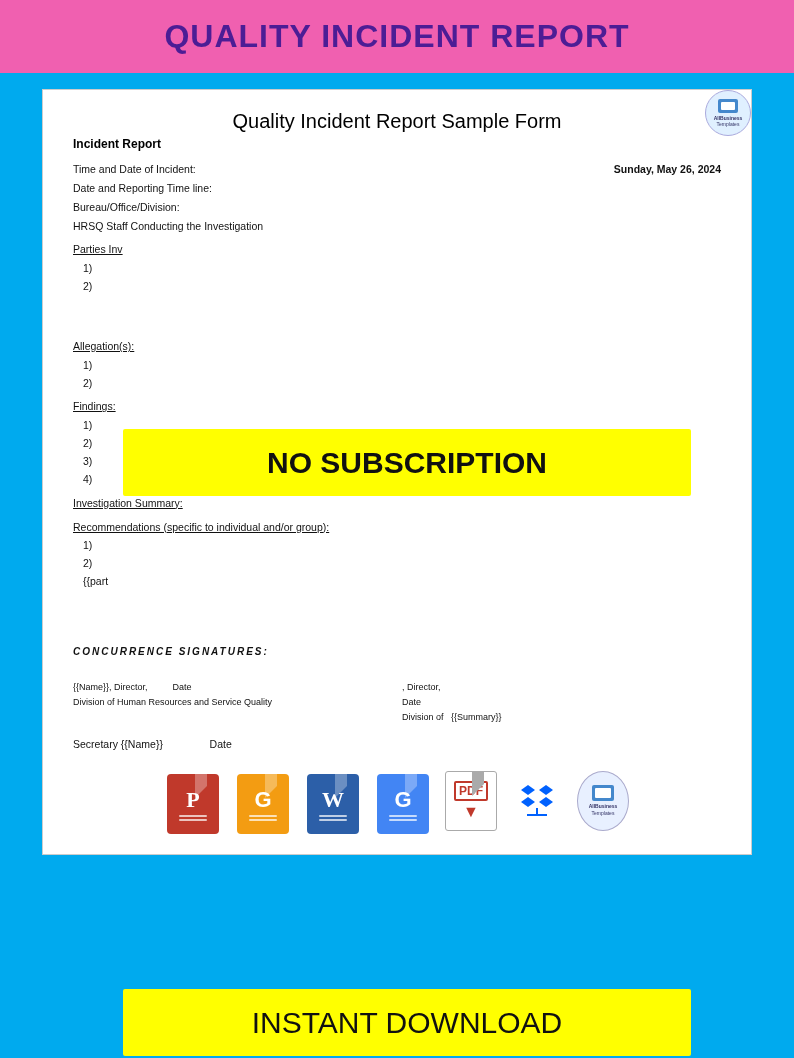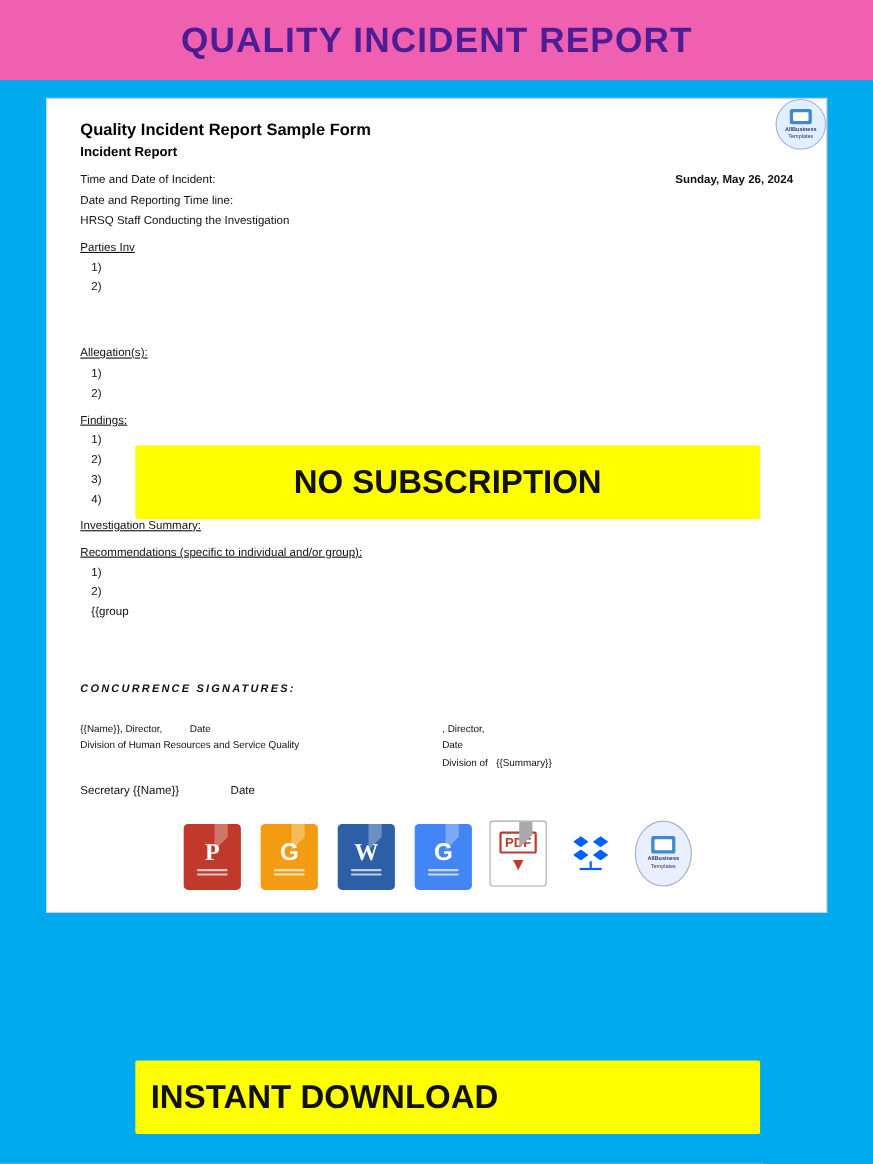--- a/index.html
+++ b/index.html
@@ -45,23 +45,23 @@
 
     
     .doc-title-row {
       display: flex;
       justify-content: center;
       align-items: flex-start;
       margin-bottom: 4px;
       position: relative;
     }
     .doc-title {
-      font-size: 15px;
-      font-weight: bold;
-      text-align: left;
+      font-size: 20px;
+      font-weight: normal;
+      text-align: center;
       flex: 1;
     }
     .allbiz-logo {
       position: absolute;
       right: 0;
       top: 0;
       width: 46px;
       height: 46px;
       border-radius: 50%;
       background: #e0f0ff;
@@ -149,26 +149,26 @@
       right: 30px;
       text-align: center;
       border-radius: 2px;
       z-index: 10;
     }
     .banner-instant {
       position: absolute;
       background: #ffff00;
       padding: 8px 14px;
       font-size: 30px;
-      font-weight: 700;
+      font-weight: 400;
       color: #111;
       top: 470px;
       left: 50px;
       right: 30px;
-      text-align: left;
+      text-align: center;
       border-radius: 2px;
       z-index: 10;
     }
 
     
     .icons-bar {
       display: flex;
       align-items: center;
       justify-content: center;
       gap: 14px;
@@ -403,20 +403,23 @@
 
       <div class="doc-row">
         <span class="label">Time and Date of Incident:</span>
         <span class="value">Sunday, May 26, 2024</span>
       </div>
 
       <div class="doc-row">
         <span class="label">Date and Reporting Time line:</span>
       </div>
 
+      <div class="doc-row">
+        <span class="label">Bureau/Office/Division:</span>
+      </div>
 
       <div class="doc-row">
         <span class="label">HRSQ Staff Conducting the Investigation</span>
       </div>
 
       <div style="position:relative;">
         <div class="section-title">Parties Inv</div>
         <div class="numbered-list">
           <div class="item">1)</div>
           <div class="item">2)</div>
@@ -446,21 +449,21 @@
       <div style="margin-top:4px;">
         <div class="section-title">Investigation Summary:</div>
       </div>
 
       <div style="position:relative;margin-top:4px;">
         <div class="section-title">Recommendations (specific to individual and/or group):</div>
         <div class="numbered-list">
           <div class="item">1)</div>
           <div class="item">2)</div>
         </div>
-        <div class="item template-part-text" style="margin-left:10px;">{{group</div>
+        <div class="item template-part-text" style="margin-left:10px;">{{part</div>
 
         <div class="banner-instant">INSTANT DOWNLOAD</div>
       </div>
 
       <div style="margin-top:52px;">
         <div class="concurrence-header">CONCURRENCE  SIGNATURES:</div>
 
         <div class="sig-block">
           <div class="sig-block-left">
             <div>

